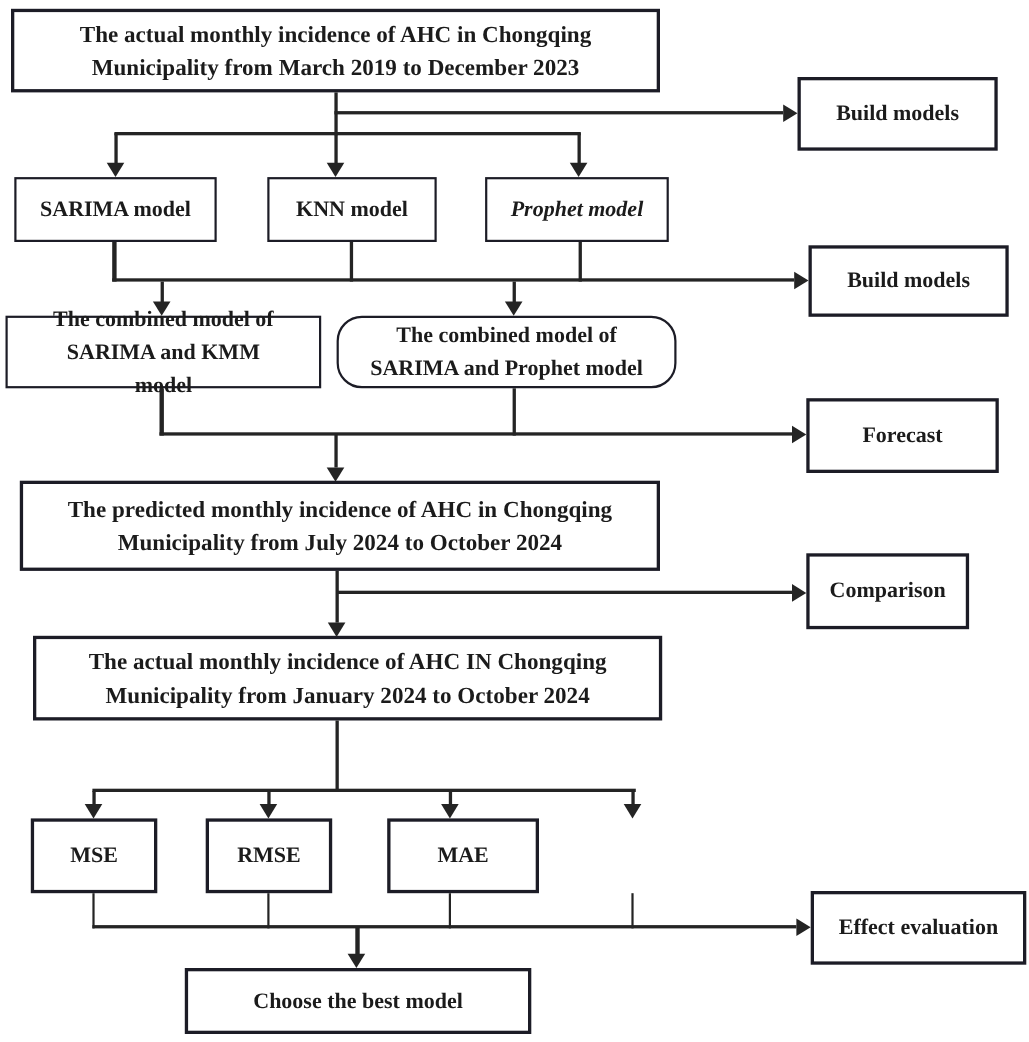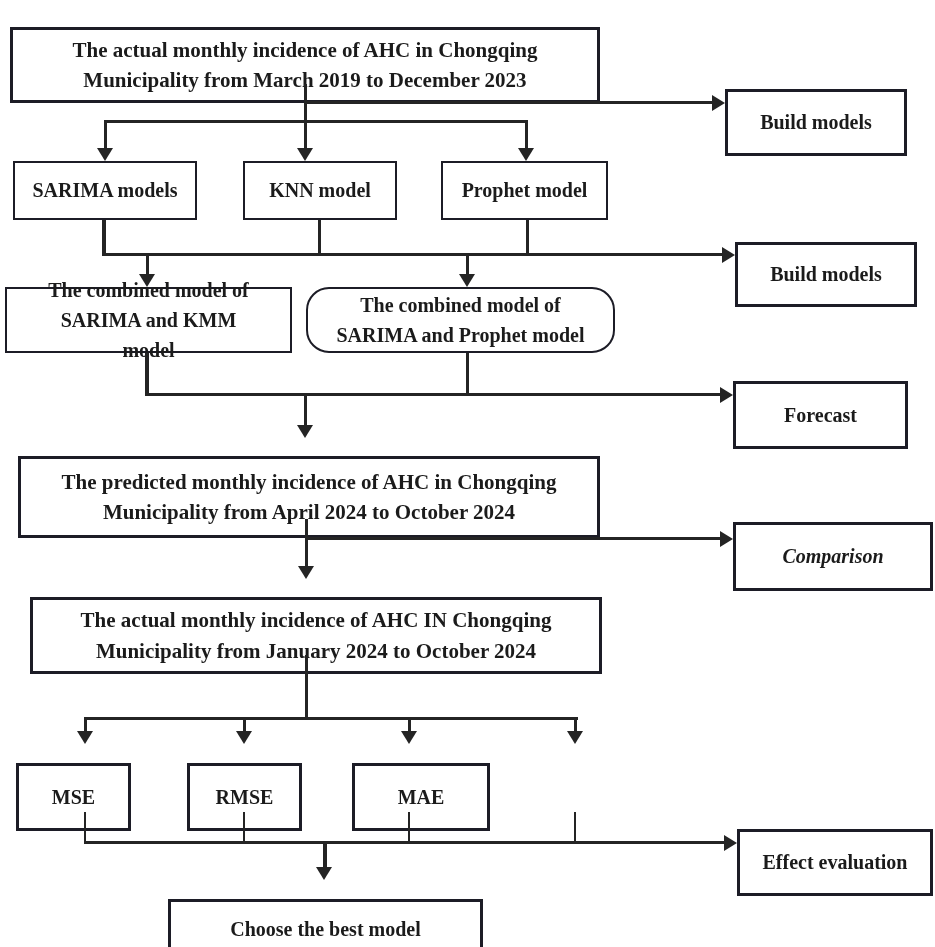--- a/index.html
+++ b/index.html
@@ -7,61 +7,61 @@
     position:relative;width:935px;height:947px;background:#ffffff;
     font-family:"Liberation Serif","DejaVu Serif",serif;
     overflow:hidden;
   }
   .box{
     position:absolute;background:#ffffff;border:2px solid #1c1c26;
     display:flex;align-items:center;justify-content:center;text-align:center;
     font-weight:bold;color:#1b1b1b;font-size:20px;line-height:1.45;
     box-sizing:border-box;padding:0 8px;
   }
-  .b3{border-width:3px;margin-top:19px;}
+  .b3{border-width:3px;}
   .big{font-size:21px;padding:0 10px;}
   .comb{font-size:20px;padding:0 26px;line-height:1.5;}
   .hline,.vline{position:absolute;background:#242424;}
   .arr-d{position:absolute;width:0;height:0;
     border-left:8px solid transparent;border-right:8px solid transparent;
     border-top:13px solid #242424;}
   .arr-r{position:absolute;width:0;height:0;
     border-top:8px solid transparent;border-bottom:8px solid transparent;
     border-left:13px solid #242424;}
 </style>
 </head>
 <body>
 
 <div class="canvas">
 
   <div class="box b3 big" style="left:10px;top:8px;width:590px;height:76px;">The actual monthly incidence of AHC in Chongqing Municipality from March 2019 to December 2023</div>
 
   <div class="box b3" style="left:725px;top:70px;width:182px;height:67px;">Build models</div>
 
-  <div class="box" style="left:13px;top:161px;width:184px;height:59px;">SARIMA models</div>
+  <div class="box" style="left:13px;top:161px;width:184px;height:59px;">SARIMA model</div>
 
   <div class="box" style="left:243px;top:161px;width:154px;height:59px;">KNN model</div>
 
-  <div class="box" style="left:441px;top:161px;width:167px;height:59px;">Prophet model</div>
+  <div class="box" style="left:441px;top:161px;width:167px;height:59px;font-style:italic;">Prophet model</div>
 
   <div class="box b3" style="left:735px;top:223px;width:182px;height:65px;">Build models</div>
 
   <div class="box comb" style="left:5px;top:287px;width:287px;height:66px;">The combined model of SARIMA and KMM model</div>
 
   <div class="box comb" style="left:306px;top:287px;width:309px;height:66px;border-radius:23px;">The combined model of SARIMA and Prophet model</div>
 
   <div class="box b3" style="left:733px;top:362px;width:175px;height:68px;">Forecast</div>
 
-  <div class="box b3 big" style="left:18px;top:437px;width:582px;height:82px;">The predicted monthly incidence of AHC in Chongqing Municipality from April 2024 to October 2024</div>
+  <div class="box b3 big" style="left:18px;top:437px;width:582px;height:82px;">The predicted monthly incidence of AHC in Chongqing Municipality from July 2024 to October 2024</div>
 
-  <div class="box b3" style="left:733px;top:503px;width:200px;height:69px;font-style:italic;">Comparison</div>
+  <div class="box b3" style="left:733px;top:503px;width:148px;height:69px;">Comparison</div>
 
   <div class="box b3 big" style="left:30px;top:578px;width:572px;height:77px;">The actual monthly incidence of AHC IN Chongqing Municipality from January 2024 to October 2024</div>
 
-  <div class="box b3" style="left:16px;top:744px;width:115px;height:68px;">MSE</div>
+  <div class="box b3" style="left:28px;top:744px;width:115px;height:68px;">MSE</div>
 
   <div class="box b3" style="left:187px;top:744px;width:115px;height:68px;">RMSE</div>
 
   <div class="box b3" style="left:352px;top:744px;width:138px;height:68px;">MAE</div>
 
 
   <div class="box b3" style="left:168px;top:880px;width:315px;height:60px;">Choose the best model</div>
 
   <div class="box b3" style="left:737px;top:810px;width:196px;height:67px;padding:0 2px;">Effect evaluation</div>
 

